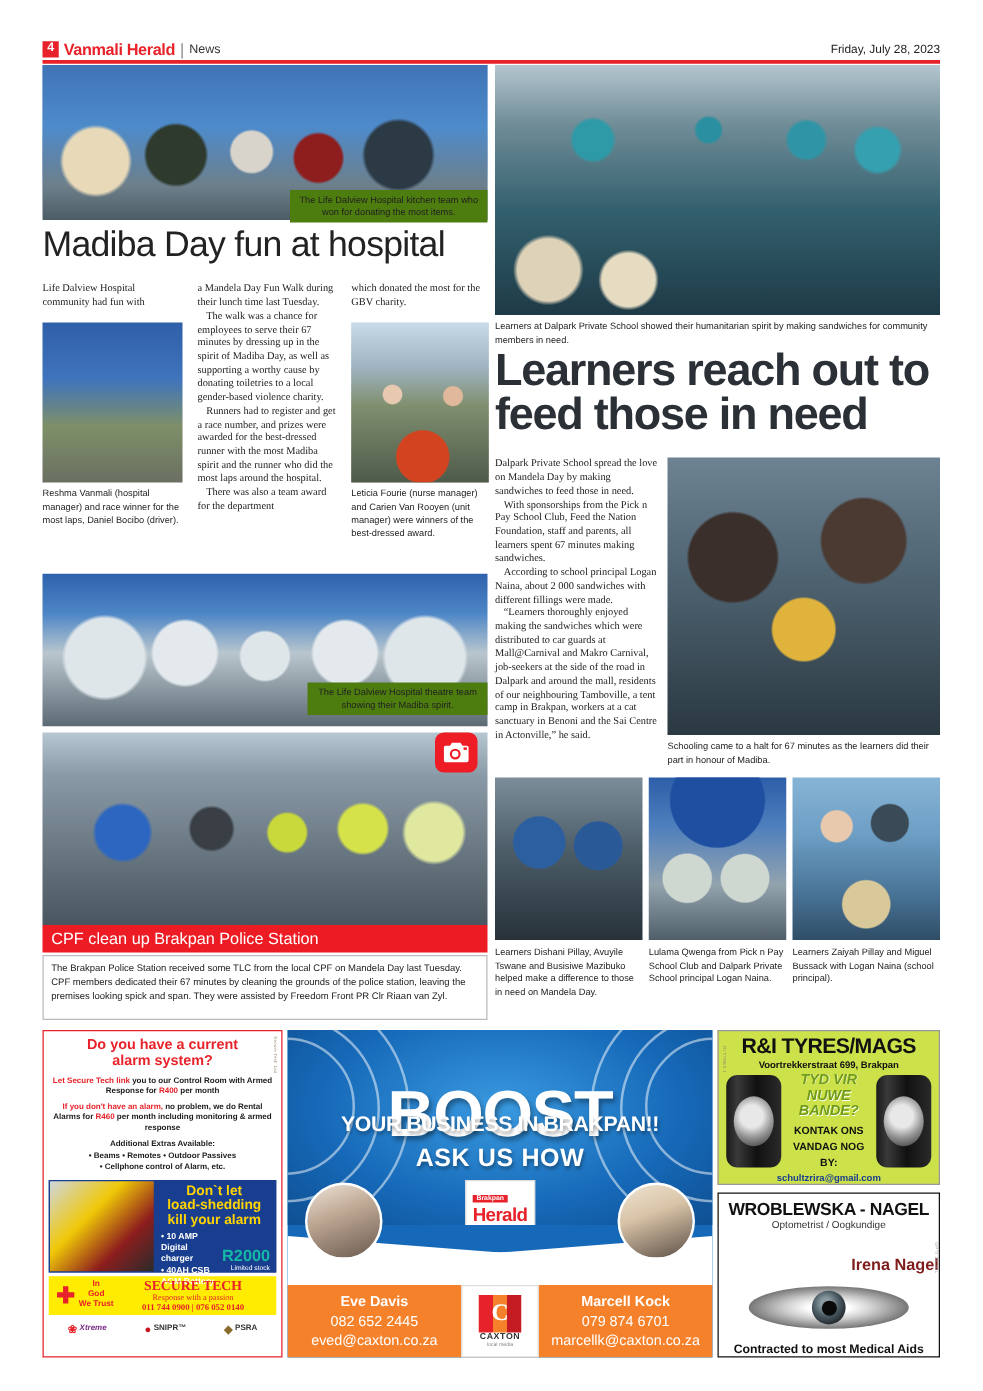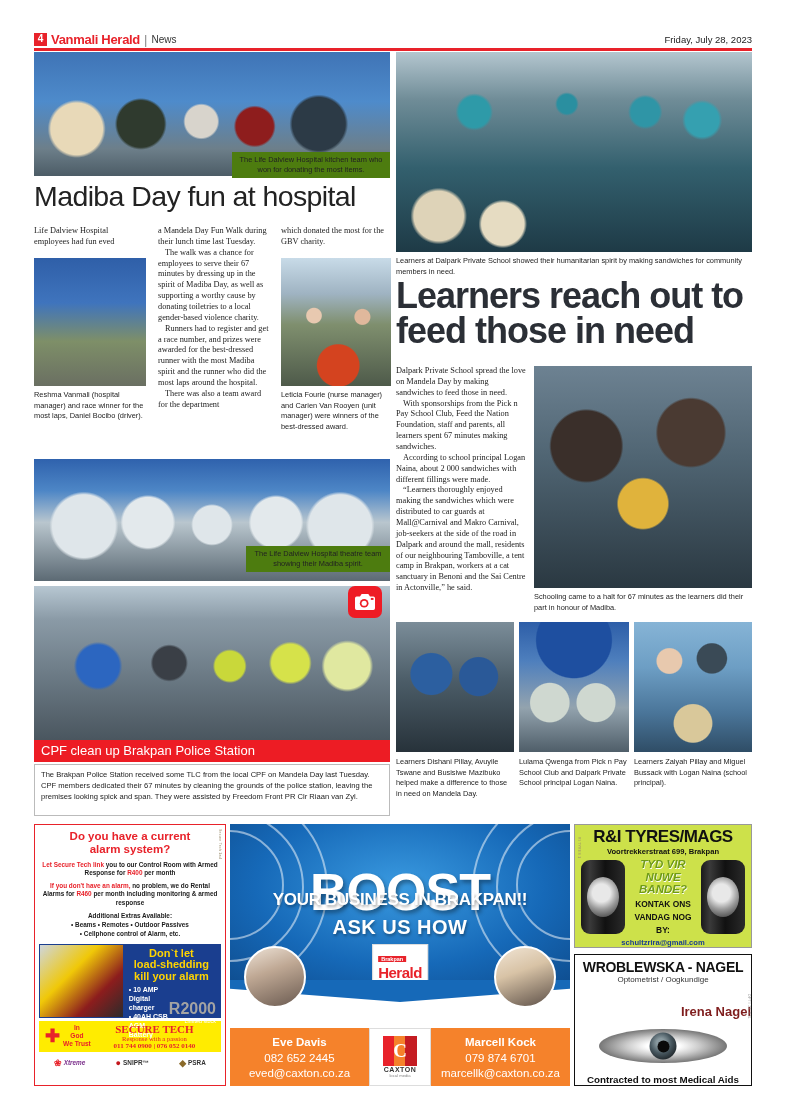--- a/index.html
+++ b/index.html
@@ -127,21 +127,21 @@
     margin:5px 4px 0 4px; background:#1a3e8f; border:1px solid #1a3e8f;
     display:flex; height:74px;
   }
   .st-blue-img {
     width:46%;
     background:linear-gradient(135deg,#cfd6dd 0%, #f0c808 38%, #8c1d1d 70%, #2b2b2b 100%);
   }
   .st-blue-txt { flex:1; color:#fff; text-align:center; padding:3px 2px; }
   .st-blue-h { font-size:11px; font-weight:bold; line-height:1.06; color:#ffd400;}
   .st-bullet { font-size:7px; font-weight:bold; text-align:left; padding-left:4px; line-height:1.3; }
-  .st-price { color:#a3a3a3; font-weight:bold; font-size:16px; }
+  .st-price { color:#14b8a6; font-weight:bold; font-size:13px; }
   .st-yellow {
     margin:3px 4px 0 4px; background:#ffec00; display:flex; align-items:center; padding:2px 3px;
   }
   .st-cross { color:#e8222a; font-weight:bold; font-size:18px; line-height:1; padding:0 3px;}
   .st-godtxt { color:#e8222a; font-weight:bold; font-size:6.6px; line-height:1.18; text-align:center; }
   .st-brand { flex:1; text-align:center; }
   .st-brand-h { color:#e8222a; font-weight:bold; font-size:11px; font-family:"Liberation Serif", serif; }
   .st-brand-s { color:#e8222a; font-size:6.6px; font-family:"Liberation Serif", serif; }
   .st-brand-t { color:#e8222a; font-weight:bold; font-size:7px; font-family:"Liberation Serif", serif;}
   .st-logos { display:flex; align-items:center; justify-content:space-around; margin-top:6px; padding:0 4px;}
@@ -284,21 +284,21 @@
                     radial-gradient(circle at 62% 60%, #8e1d1d 0 8%, transparent 9%),
                     radial-gradient(circle at 80% 58%, #2c3a46 0 9%, transparent 10%),
                     linear-gradient(180deg,#3f74b6 0%, #4e8bcb 40%, #6d7f8a 78%, #4c5c66 100%);"></div>
     </div>
   </div>
   <div class="cap-overlay" style="left:232px; top:152px; width:158px;">The Life Dalview Hospital kitchen team who won for donating the most items.</div>
 
   <h1 class="headline-madiba">Madiba Day fun at hospital</h1>
 
   <div class="body-col" style="left:34px; top:226px; width:110px;">
-    <p>Life Dalview Hospital employees had fun eved</p>
+    <p>Life Dalview Hospital community had fun with</p>
   </div>
   <div class="body-col" style="left:158px; top:226px; width:112px;">
     <p>a Mandela Day Fun Walk during their lunch time last Tuesday.</p>
     <p class="indent">The walk was a chance for employees to serve their 67 minutes by dressing up in the spirit of Madiba Day, as well as supporting a worthy cause by donating toiletries to a local gender-based violence charity.</p>
     <p class="indent">Runners had to register and get a race number, and prizes were awarded for the best-dressed runner with the most Madiba spirit and the runner who did the most laps around the hospital.</p>
     <p class="indent">There was also a team award for the department</p>
   </div>
   <div class="body-col" style="left:281px; top:226px; width:110px;">
     <p>which donated the most for the GBV charity.</p>
   </div>

